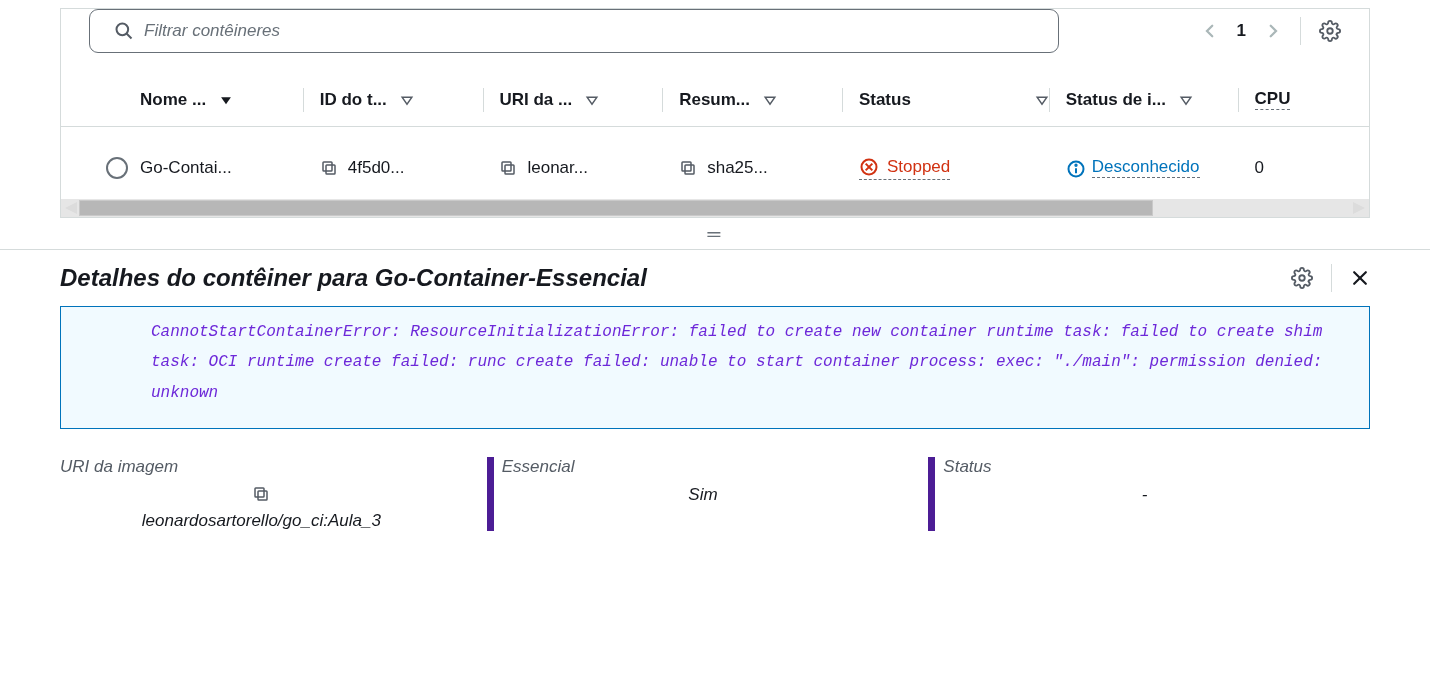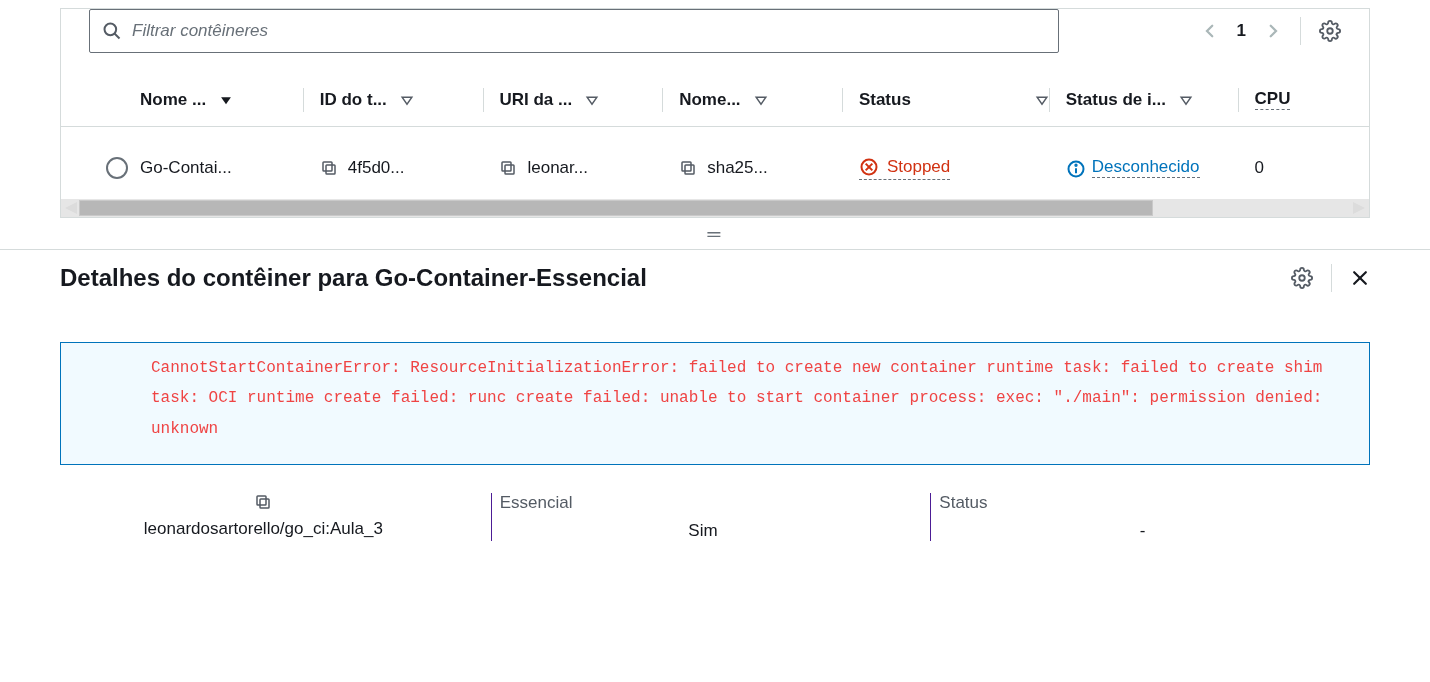--- a/index.html
+++ b/index.html
@@ -52,23 +52,23 @@
     display: flex;
     align-items: center;
     padding: 0 28px 20px 28px;
     gap: 16px;
   }
   .search-wrap {
     flex: 1;
     display: flex;
     align-items: center;
     border: 1px solid #687078;
-    border-radius: 2px;
+    border-radius: 9px;
     height: 44px;
-    padding: 0 12px;
+    padding: 0 24px;
     max-width: 970px;
   }
   .search-input {
     flex: 1;
     border: none;
     outline: none;
     font-size: 17px;
     color: #16191f;
     font-style: italic;
     margin-left: 10px;
@@ -215,20 +215,21 @@
     font-size: 18px;
     color: #687078;
     padding: 6px 0 4px 0;
     letter-spacing: 2px;
   }
 
   
   .details {
     padding: 0 60px;
     border-top: 1px solid #d5dbdb;
+    font-style: italic;
   }
   .details-header {
     display: flex;
     align-items: center;
     padding: 14px 0 14px 0;
   }
   .details-title {
     font-size: 24px;
     font-weight: 700;
   }
@@ -242,35 +243,34 @@
     width:1px; height:28px; background:#d5dbdb;
   }
 
   .error-box {
     border:1px solid #0073bb;
     background:#f1faff;
     padding: 10px 16px 20px 90px;
     font-family: "Courier New", monospace;
     font-size: 16px;
     line-height: 1.9;
-    color:#ef4444;
+    color:#6d28d9;
     margin-bottom:28px;
-    margin-top:36px;
   }
 
   .detail-cols {
     display:flex;
     gap:0;
   }
   .detail-col {
     flex:1;
     padding-right:24px;
   }
   .detail-col + .detail-col {
-    border-left:1px solid #4c1d95;
+    border-left:7px solid #4c1d95;
     padding-left:8px;
   }
   .detail-label {
     color:#545b64;
     font-size:17px;
     margin-bottom:8px;
   }
   .detail-value {
     font-size:17px;
     display:flex;
@@ -351,21 +351,21 @@
           <span>URI da ...</span>
           <span class="svgicon">
             <svg width="14" height="14" viewBox="0 0 20 20">
                 <polygon points="3,6 17,6 10,16" fill="none" stroke="#545b64" stroke-width="2"></polygon>
               </svg>
           </span>
         </div>
         <div class="th-divider"></div>
 
         <div class="th c-sum clickable">
-          <span>Nome...</span>
+          <span>Resum...</span>
           <span class="svgicon">
             <svg width="14" height="14" viewBox="0 0 20 20">
                 <polygon points="3,6 17,6 10,16" fill="none" stroke="#545b64" stroke-width="2"></polygon>
               </svg>
           </span>
         </div>
         <div class="th-divider"></div>
 
         <div class="th c-stat clickable">
           <span>Status</span>
@@ -497,20 +497,21 @@
       </span>
     </div>
   </div>
 
   <div class="error-box">
     <span>CannotStartContainerError: ResourceInitializationError: failed to create new container runtime task: failed to create shim task: OCI runtime create failed: runc create failed: unable to start container process: exec: "./main": permission denied: unknown</span>
   </div>
 
   <div class="detail-cols">
     <div class="detail-col">
+      <div class="detail-label">URI da imagem</div>
       <div class="detail-value">
         <span class="svgicon clickable">
           <svg width="18" height="18" viewBox="0 0 24 24" fill="none" stroke="#545b64" stroke-width="2">
             <rect x="8" y="8" width="12" height="12" rx="1"></rect>
             <rect x="4" y="4" width="12" height="12" rx="1"></rect>
           </svg>
         </span>
         <span>leonardosartorello/go_ci:Aula_3</span>
       </div>
     </div>

